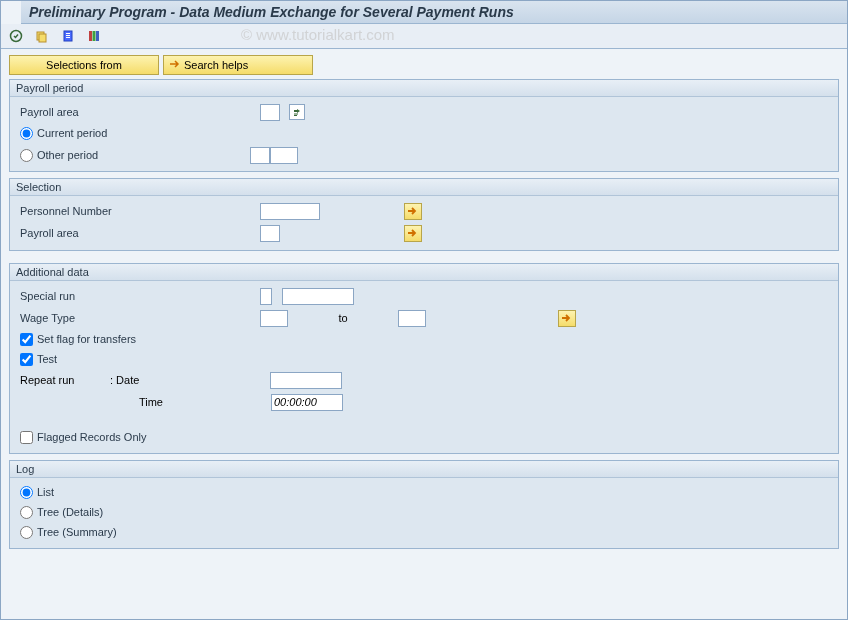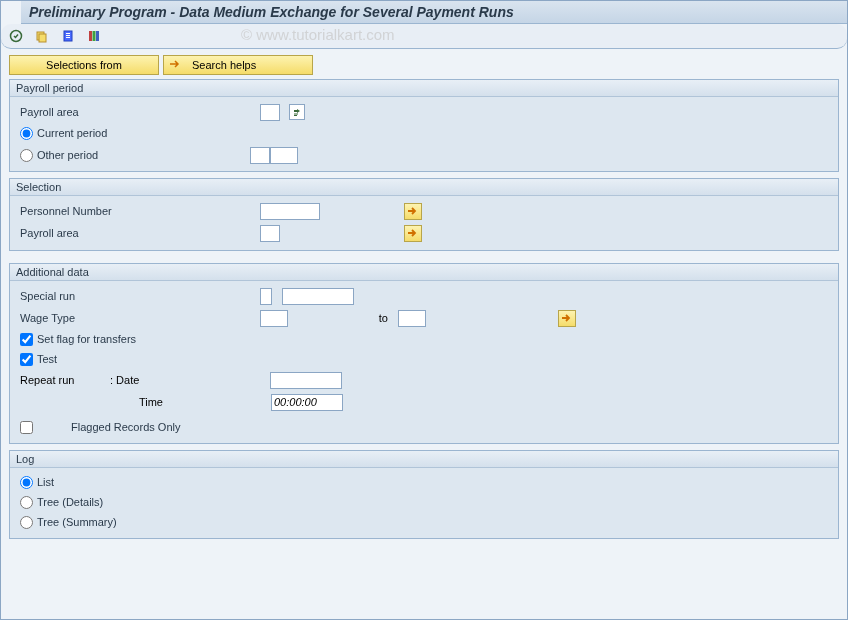--- a/index.html
+++ b/index.html
@@ -27,21 +27,20 @@
       margin-left: 20px;
     }
     .toolbar {
       background: #e8eef5;
       border-bottom: 1px solid #9bb5d0;
       padding: 3px 6px;
       display: flex;
       gap: 8px;
       align-items: center;
       position: relative;
-      border-radius: 10px;
     }
     .toolbar-icon {
       width: 18px;
       height: 18px;
       display: flex;
       align-items: center;
       justify-content: center;
       cursor: pointer;
       border: 1px solid transparent;
       border-radius: 2px;
@@ -66,21 +65,21 @@
       border: 1px solid #b8a54a;
       padding: 2px 12px;
       font-size: 11px;
       cursor: pointer;
       min-width: 150px;
       height: 20px;
       display: flex;
       align-items: center;
       justify-content: center;
     }
-    .sap-button.with-icon { justify-content: flex-start; gap: 10px; padding-left: 6px; align-items: center; }
+    .sap-button.with-icon { justify-content: flex-start; gap: 2px; padding-left: 6px; align-items: center; }
     .panel {
       background: #dde7f0;
       border: 1px solid #9bb5d0;
       margin-bottom: 6px;
     }
     .panel-header {
       background: linear-gradient(to bottom, #e8eff6 0%, #d4e0ec 100%);
       border-bottom: 1px solid #b0c4d8;
       padding: 2px 6px;
       font-size: 11px;
@@ -251,21 +250,21 @@
       <div class="panel-header">Additional data</div>
       <div class="panel-body">
         <div class="row">
           <span class="label-wide">Special run</span>
           <input class="input input-xs" value="" style="">
           <input class="input input-lg" value="" style="">
         </div>
         <div class="row">
           <span class="label-wide">Wage Type</span>
           <input class="input input-sm" value="" style="">
-          <span style="width:90px;text-align:right;">to</span>
+          <span style="width:90px;text-align:center;">to</span>
           <input class="input input-sm" value="" style="">
           <div class="spacer" style="width:112px;"></div>
           <span class="multi-sel" style="margin-left:0;">
             <svg width="12" height="10" viewBox="0 0 12 10">
                 <path d="M1 5 L8 5 M5 2 L8 5 L5 8" fill="none" stroke="#d07000" stroke-width="1.8"></path>
               </svg>
           </span>
         </div>
         <div class="check-row">
           <input type="checkbox" class="checkbox" checked="" style="">
@@ -278,21 +277,21 @@
         <div class="row">
           <span style="width:80px;display:inline-block;">Repeat run</span>
           <span style="width:150px;display:inline-block;">: Date</span>
           <input class="input input-lg" value="" style="">
         </div>
         <div class="row">
           <span style="width:75px;display:inline-block;text-align:right;padding-right:4px;" class="indent-time">Time</span>
           <span style="width:84px;"></span>
           <input class="input input-lg" value="00:00:00" style="">
         </div>
-        <div class="check-row" style="margin-top:4px;gap:34px;">
+        <div class="check-row" style="margin-top:14px;">
           <input type="checkbox" class="checkbox" style="">
           <span class="label-inline">Flagged Records Only</span>
         </div>
       </div>
     </div>
 
     <div class="panel">
       <div class="panel-header">Log</div>
       <div class="panel-body">
         <div class="radio-row">

